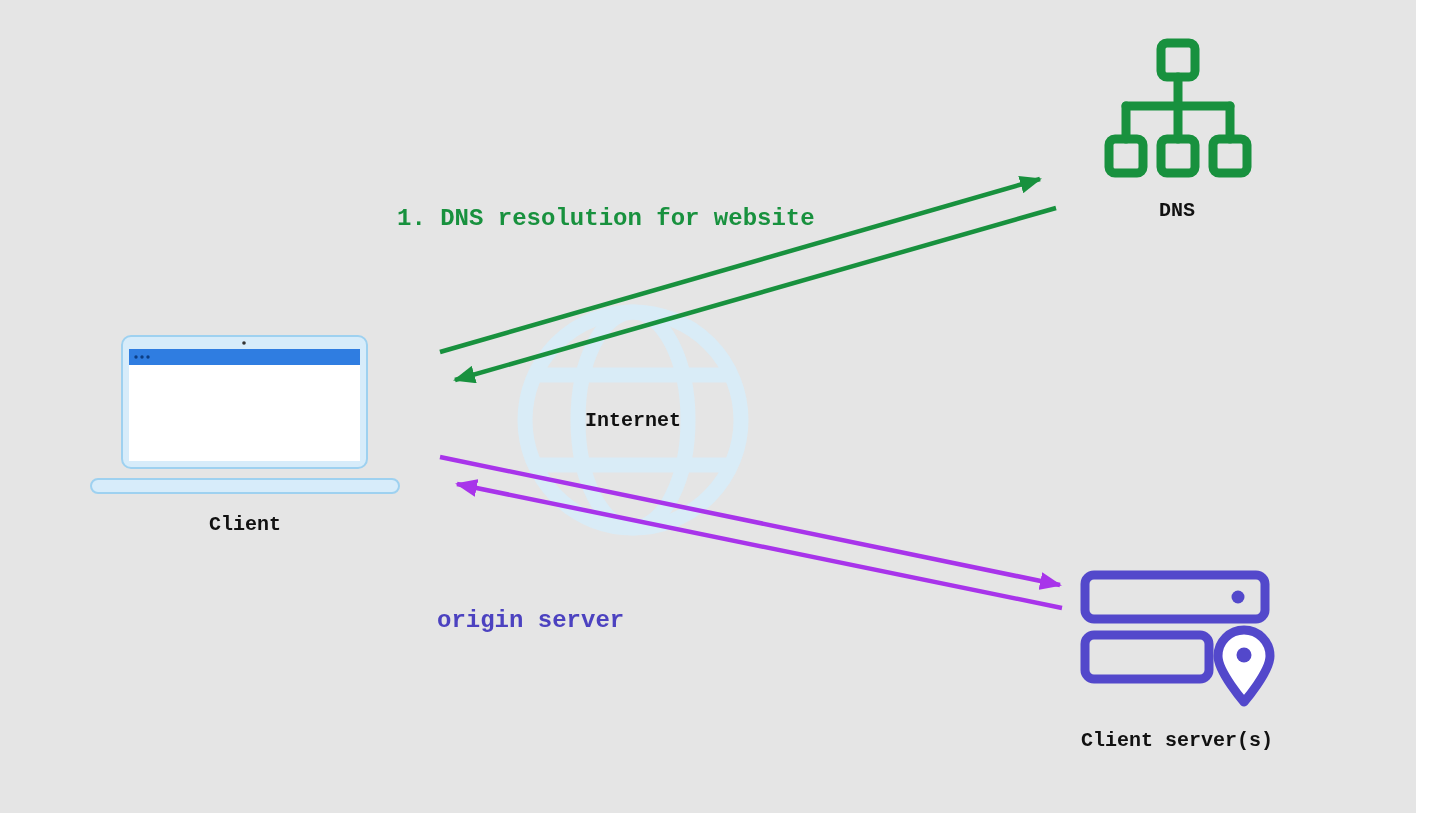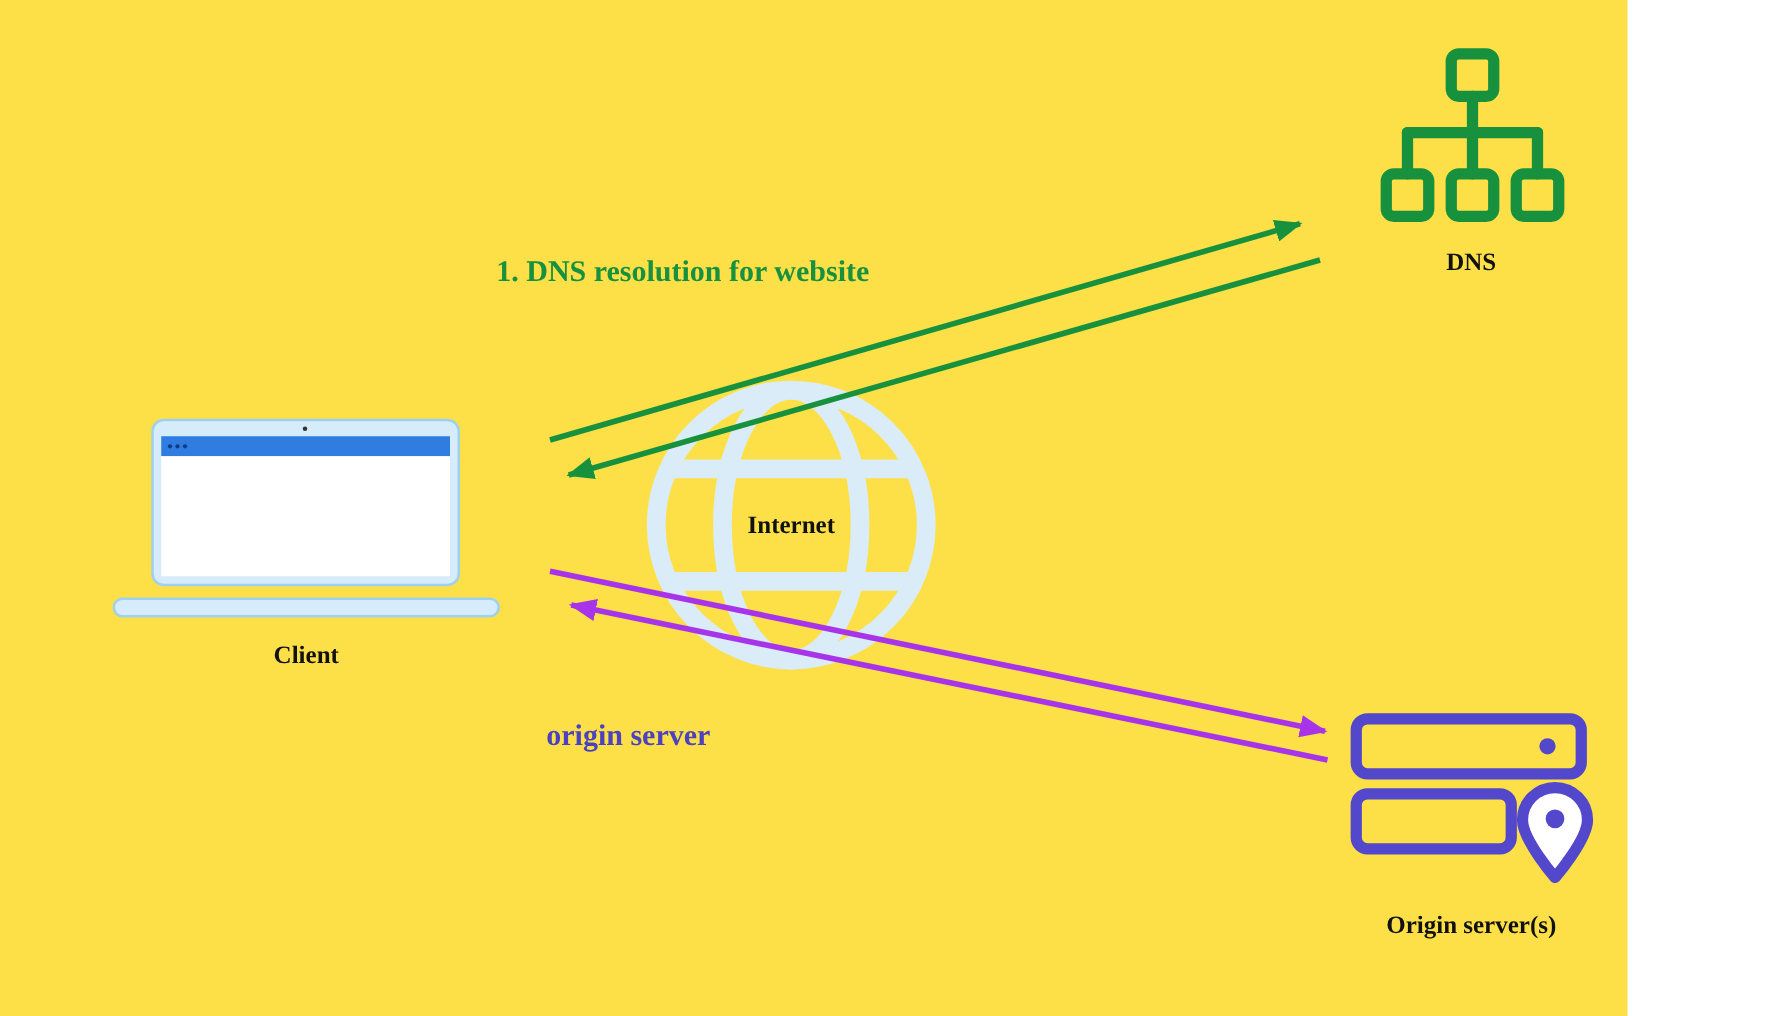--- a/index.html
+++ b/index.html
@@ -1,22 +1,22 @@
 <!DOCTYPE html>
 <html style="--green: #18913e; --purple_arrow: #a834ea; --purple_text: #4c42c0; --indigo: #5348cb; --globe: #d9ecf7; --laptop_fill: #d7ecfa; --laptop_stroke: #9ed1f0; --laptop_bar: #2f7de1; --label: #111111;"><head>
 <meta charset="utf-8">
 <style>
   html, body { margin: 0; padding: 0; background: #ffffff; }
   #canvas {
     position: relative;
-    width: 1302px;
+    width: 1416px;
     height: 813px;
-    background: #fde047;
+    background: #e5e5e5;
     overflow: hidden;
-    font-family: Liberation Serif, serif;
+    font-family: Liberation Mono, monospace;
   }
   .abs { position: absolute; }
 
   
   .node-label {
     position: absolute;
     font-size: 20px;
     font-weight: 700;
     color: var(--label, #111);
     text-align: center;
@@ -24,21 +24,21 @@
 
   
   .flow-label {
     position: absolute;
     font-size: 24px;
     font-weight: 700;
     line-height: 31px;
   }
   #dns-flow-label { color: var(--green, #18913e); left: 397px; top: 203px; }
   #http-flow-label { color: var(--purple_text, #4c42c0); left: 410px; top: 574px; }
-  #http-flow-label .line2 { padding-left: 27px; display: block; }
+  #http-flow-label .line2 { padding-left: 27px; display: block; margin-top: 31px; }
 
   
   #arrow-layer { position: absolute; left: 0; top: 0; z-index: 3; pointer-events: none; }
   .green-arrow  { stroke: var(--green, #18913e);        stroke-width: 4.5; fill: none; }
   .purple-arrow { stroke: var(--purple_arrow, #a834ea); stroke-width: 4.5; fill: none; }
   #head-green polygon  { fill: var(--green, #18913e); }
   #head-purple polygon { fill: var(--purple_arrow, #a834ea); }
 
   
   #internet-globe { left: 513px; top: 300px; z-index: 1; }
@@ -122,15 +122,15 @@
 
   <div id="dns-flow-label" class="flow-label">1. DNS resolution for website</div>
 
   <div id="http-flow-label" class="flow-label">
     <span class="line2">origin server</span>
   </div>
 
   <div id="client-label" class="node-label">Client</div>
   <div id="internet-label" class="node-label">Internet</div>
   <div id="dns-label" class="node-label">DNS</div>
-  <div id="origin-label" class="node-label">Origin server(s)</div>
+  <div id="origin-label" class="node-label">Client server(s)</div>
 
 </div>
 
 </body></html>

